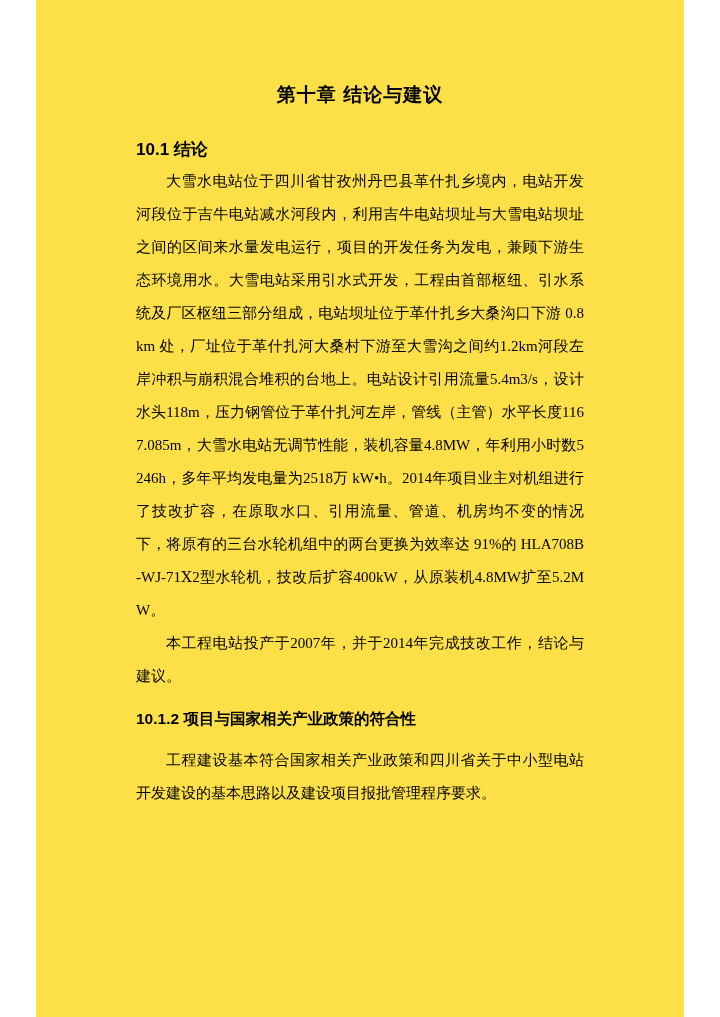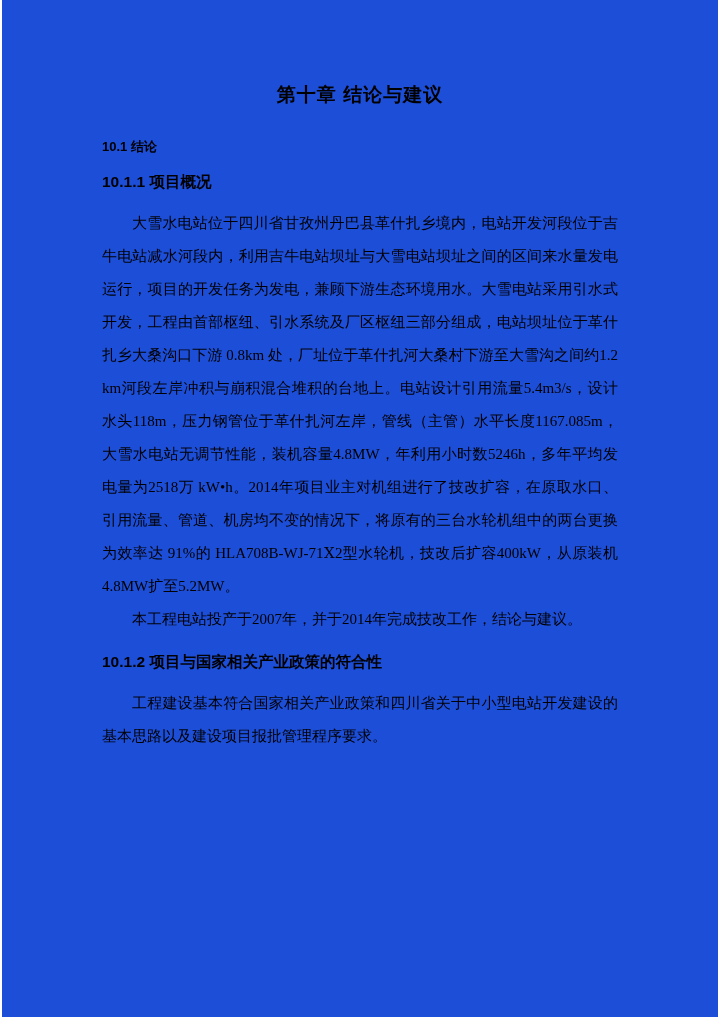--- a/index.html
+++ b/index.html
@@ -2,37 +2,37 @@
 <html><head>
 <meta charset="utf-8">
 <style>
   * { margin: 0; padding: 0; box-sizing: border-box; }
   html, body {
     background: #ffffff;
     font-family: "Liberation Serif", "DejaVu Serif", serif;
     color: #000000;
   }
   .page {
-    width: 716px;
+    width: 648px;
     height: 1017px;
     margin: 0 auto;
-    background: #1d4ed8;
+    background: #fde047;
     padding: 82px 100px 60px 100px;
     overflow: hidden;
   }
   .chapter-title {
     font-size: 19px;
     font-weight: bold;
     text-align: center;
     letter-spacing: 1px;
     margin-bottom: 30px;
     font-family: "Liberation Sans", "DejaVu Sans", sans-serif;
   }
   .section-heading {
-    font-size: 13px;
+    font-size: 17px;
     font-weight: bold;
     margin: 14px 0 4px 0;
     font-family: "Liberation Sans", "DejaVu Sans", sans-serif;
   }
   .subsection-heading {
     font-size: 15.5px;
     font-weight: bold;
     margin: 16px 0 14px 0;
     font-family: "Liberation Sans", "DejaVu Sans", sans-serif;
   }
@@ -46,21 +46,20 @@
 </style>
 </head>
 <body>
 
 <div class="page">
 
   <h1 class="chapter-title">第十章 结论与建议</h1>
 
   <h2 class="section-heading">10.1 结论</h2>
 
-  <h3 class="subsection-heading">10.1.1 项目概况</h3>
 
   <p class="body-paragraph">大雪水电站位于四川省甘孜州丹巴县革什扎乡境内，电站开发河段位于吉牛电站减水河段内，利用吉牛电站坝址与大雪电站坝址之间的区间来水量发电运行，项目的开发任务为发电，兼顾下游生态环境用水。大雪电站采用引水式开发，工程由首部枢纽、引水系统及厂区枢纽三部分组成，电站坝址位于革什扎乡大桑沟口下游 0.8km 处，厂址位于革什扎河大桑村下游至大雪沟之间约1.2km河段左岸冲积与崩积混合堆积的台地上。电站设计引用流量5.4m3/s，设计水头118m，压力钢管位于革什扎河左岸，管线（主管）水平长度1167.085m，大雪水电站无调节性能，装机容量4.8MW，年利用小时数5246h，多年平均发电量为2518万 kW•h。2014年项目业主对机组进行了技改扩容，在原取水口、引用流量、管道、机房均不变的情况下，将原有的三台水轮机组中的两台更换为效率达 91%的 HLA708B-WJ-71Ⅹ2型水轮机，技改后扩容400kW，从原装机4.8MW扩至5.2MW。</p>
 
   <p class="body-paragraph">本工程电站投产于2007年，并于2014年完成技改工作，结论与建议。</p>
 
   <h3 class="subsection-heading">10.1.2 项目与国家相关产业政策的符合性</h3>
 
 
   <p class="body-paragraph">工程建设基本符合国家相关产业政策和四川省关于中小型电站开发建设的基本思路以及建设项目报批管理程序要求。</p>
 

